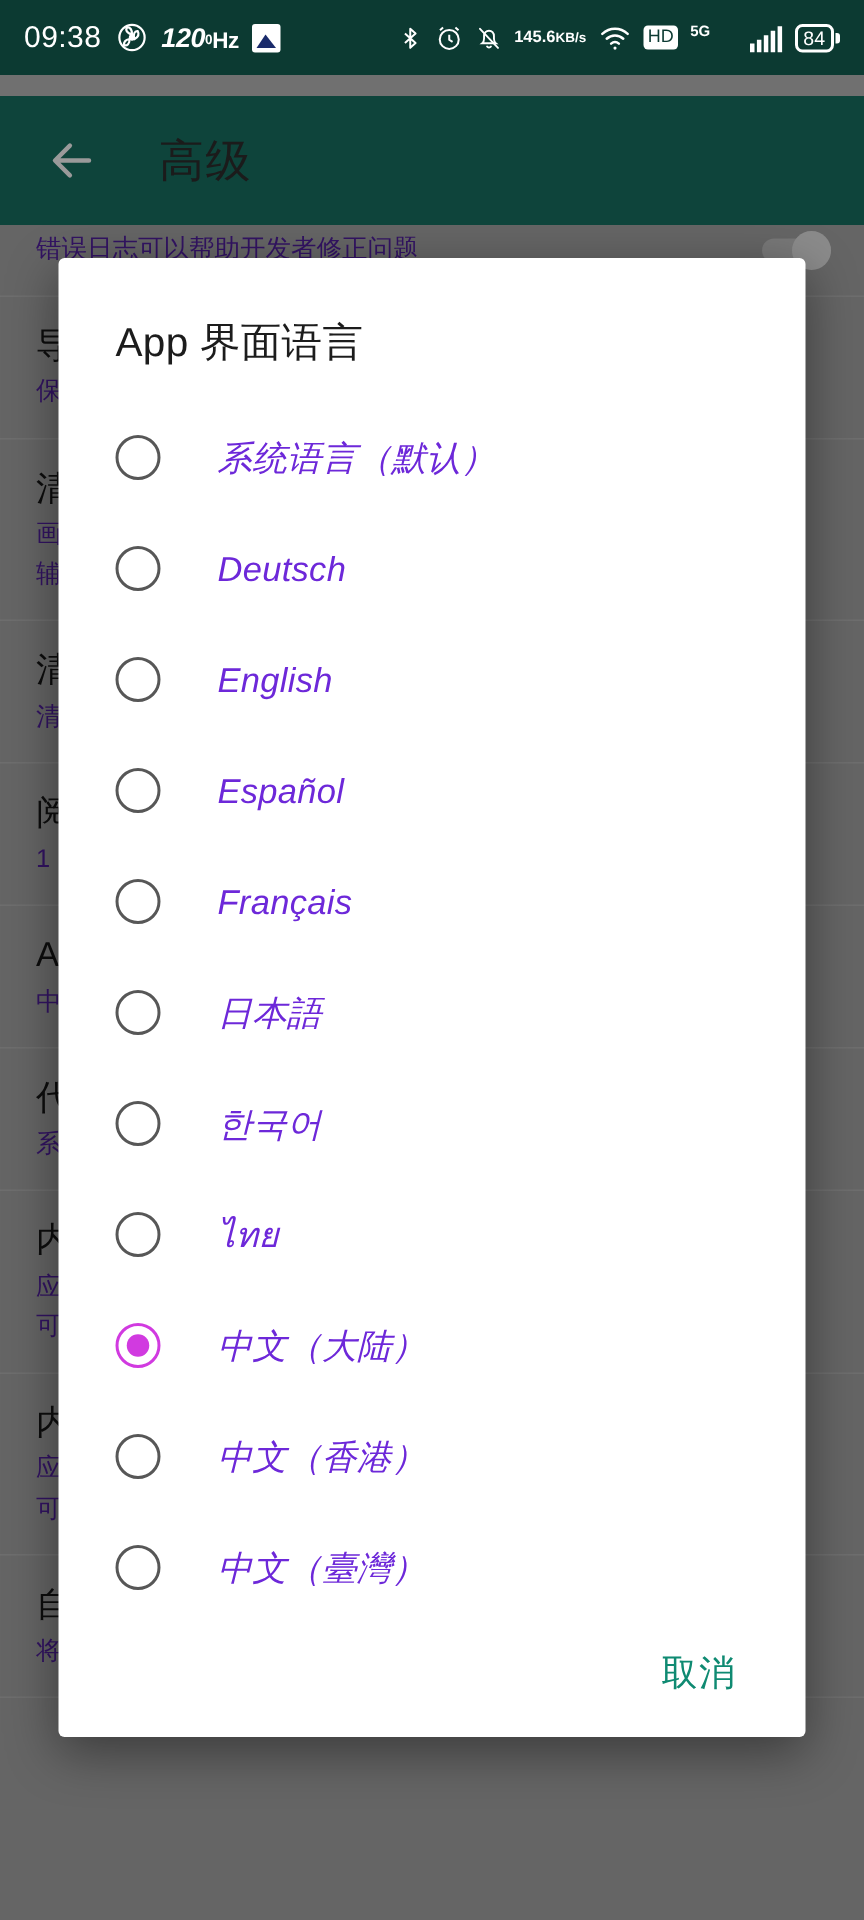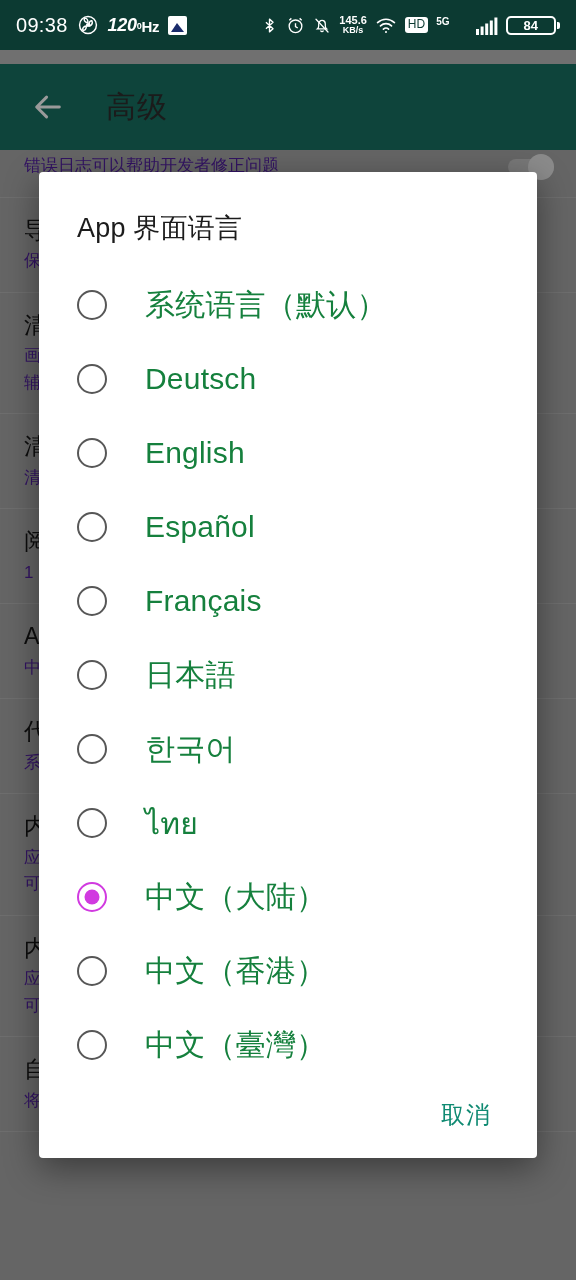--- a/index.html
+++ b/index.html
@@ -17,32 +17,32 @@
     background:#0c3a32; color:#ffffff;
     display:flex; align-items:center; justify-content:space-between;
     padding:0 16px; z-index:5;
   }
   .sb-left  { display:flex; align-items:center; gap:9px; }
   .sb-right { display:flex; align-items:center; gap:8px; }
   .sb-clock { font-size:20px; font-weight:500; letter-spacing:.3px; }
   .sb-hz    { font-size:18px; font-style:italic; font-weight:700; letter-spacing:-.3px; }
   .sb-hz sup{ font-size:9px; font-style:normal; font-weight:700; vertical-align:2px; }
   .sb-hz sub{ font-size:15px; font-style:normal; font-weight:700; vertical-align:-1px; }
-  .sb-net   { display:flex; flex-direction:column; align-items:center; line-height:1.0; }
+  .sb-net   { display:flex; flex-direction:row; align-items:center; line-height:1.0; }
   .sb-net .n1{ font-size:11px; font-weight:600; }
   .sb-net .n2{ font-size:9px;  font-weight:600; }
   .sb-hd {
     font-size:12px; font-weight:400; color:#0c3a32; background:#fff;
     border-radius:3px; padding:1px 3px; line-height:1.1;
   }
   .sb-5g { font-size:10px; font-weight:700; margin-right:-3px; vertical-align:top; }
   .sb-5gwrap { display:flex; align-items:flex-start;gap:29px; }
   .sb-batt {
-    border:2px solid #fff; border-radius:5px; padding:0 16px;
-    font-size:13px; font-weight:700; line-height:15px;
+    border:2px solid #fff; border-radius:5px; padding:0 4px;
+    font-size:13px; font-weight:400; line-height:15px;
   }
   .sb-battwrap { display:flex; align-items:center; }
   .sb-battcap { width:3px; height:7px; background:#fff; border-radius:0 2px 2px 0; margin-left:1px; }
   .sb-img { width:19px; height:19px; background:#fff; border-radius:2px; position:relative; }
   .sb-img::after{ content:""; position:absolute; left:3px; bottom:3px; width:0; height:0;
       border-left:6px solid transparent; border-right:7px solid transparent; border-bottom:9px solid #1a2b6b; }
   svg.ic { display:block; }
 
   
   .appbar {
@@ -78,21 +78,21 @@
   .opt { display:flex; align-items:center; height:74px; padding-left:38px; cursor:default; }
   .radio {
     width:30px; height:30px; border-radius:50%;
     border:2.5px solid #575757; flex:0 0 auto; position:relative;
   }
   .radio.sel { border-color:#d13ae0; }
   .radio.sel::after {
     content:""; position:absolute; left:50%; top:50%; transform:translate(-50%,-50%);
     width:15px; height:15px; border-radius:50%; background:#d13ae0;
   }
-  .opt .label { margin-left:38px; font-size:30px; color:#15803d; letter-spacing:.2px; }
+  .opt .label { margin-left:38px; font-size:23px; color:#6d28d9; letter-spacing:.2px;font-style:italic; }
   .dlg-actions { position:absolute; right:0; bottom:0; height:86px; width:100%; display:flex; align-items:center; justify-content:flex-end; padding-right:46px; }
   .dlg-actions .btn { font-size:24px; color:#0f8a72; font-weight:500; letter-spacing:1px; }
 </style>
 </head>
 <body>
 
 <div id="screen">
 
   <div class="backdrop">
     <div class="bg-list" id="bg-list">

